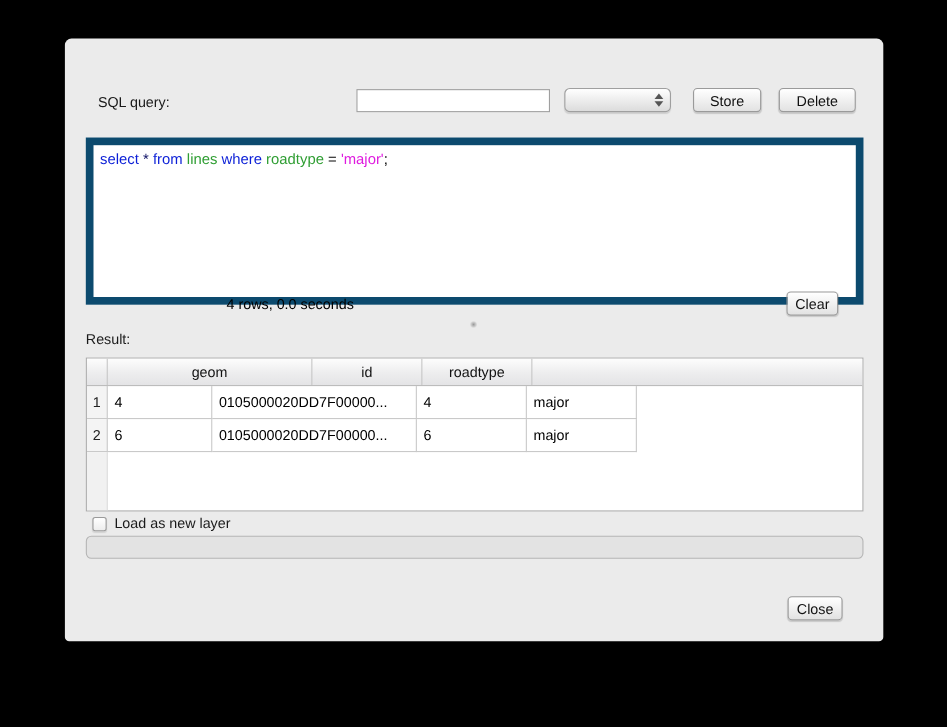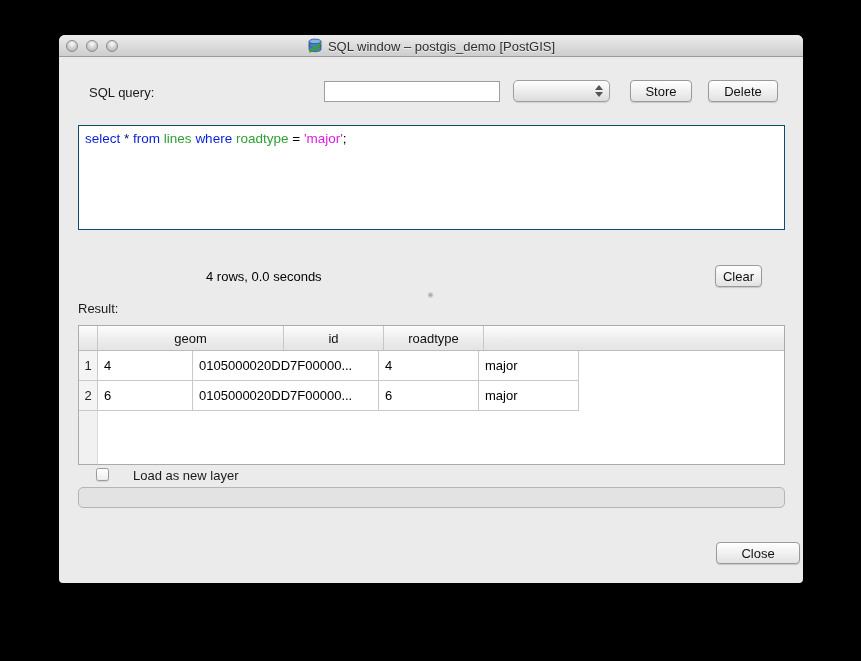--- a/index.html
+++ b/index.html
@@ -43,22 +43,22 @@
             border-top:5px solid #555; }
 
   
   .lbl-sqlquery { position:absolute; left:30px; top:50px; }
   .name-field { left:265px; top:46px; width:176px; }
   .preset-combo { left:454px; top:45px; width:97px; }
   .store-btn { left:571px; top:45px; width:62px; }
   .delete-btn { left:649px; top:45px; width:70px; }
 
   
-  .editor { position:absolute; left:19px; top:90px; width:707px; height:105px;
-            background:#fff; border:1px solid #0c4a6e; padding:5px 6px; }
+  .editor { position:absolute; left:19px; top:90px; width:707px; height:152px;
+            background:#fff; border:7px solid #0c4a6e; padding:5px 6px; }
   .code-line { font-size:13.5px; }
   .code-line span { white-space:pre; }
 
   
   .execute-btn { left:29px; top:229px; width:105px; }
   .exec-status { position:absolute; left:147px; top:234px; color:#000; }
   .clear-btn { left:656px; top:230px; width:47px; }
   .screen-artifact { position:absolute; left:368px; top:257px; width:7px; height:6px;
                      background:radial-gradient(circle,#9a9a9a 0%,rgba(160,160,160,0) 75%); }
 
@@ -81,48 +81,32 @@
   .rowhead { width:19px; background:#f4f4f4; border-right:1px solid #c9c9c9;
              border-bottom:1px solid #c9c9c9; display:flex; align-items:center;
              justify-content:center; font-size:13px; color:#222; }
   .td { display:flex; align-items:center; padding-left:6px;
         border-right:1px solid #c9c9c9; border-bottom:1px solid #c9c9c9;
         font-size:13px; color:#000; overflow:hidden; }
   .td.c-id0 { width:95px; } .td.c-geom { width:186px; }
   .td.c-id { width:100px; } .td.c-roadtype { width:100px; }
 
   
-  .chk-row { position:absolute; left:25px; top:433px; display:flex; align-items:flex-start; gap:24px;margin-left:12px; }
+  .chk-row { position:absolute; left:25px; top:433px; display:flex; align-items:flex-end; gap:7px; }
   .checkbox { width:13px; height:13px; background:linear-gradient(#ffffff,#ededed);
               border:1px solid #9a9a9a; border-radius:2.5px; box-shadow:0 1px 1px rgba(0,0,0,.1); }
   .layer-name-field { position:absolute; left:19px; top:452px; width:707px; height:21px;
                       background:#e3e3e3; border:1px solid #b5b5b5; border-radius:5px; }
-  .close-btn { left:657px; top:507px; width:84px; }
+  .close-btn { left:657px; top:507px; width:50px; }
 </style>
 </head>
 <body>
 
 <div class="window">
 
-  <div class="titlebar">
-    <span class="traffic t1"></span>
-    <span class="traffic t2"></span>
-    <span class="traffic t3"></span>
-    <div class="title-wrap">
-      <span class="title-icon">
-        <svg width="16" height="16" viewBox="0 0 16 16">
-          <path d="M2 3.4 v8 a6 2.3 0 0 0 12 0 v-8" fill="#4a7ec7" stroke="#27518f" stroke-width="0.8"></path>
-          <ellipse cx="8" cy="7.4" rx="6" ry="2.3" fill="none" stroke="#27518f" stroke-width="0.6"></ellipse>
-          <ellipse cx="8" cy="3.4" rx="6" ry="2.3" fill="#85b4e8" stroke="#27518f" stroke-width="0.8"></ellipse>
-          <path d="M3.2 13.6 L7.4 8.6 L9.4 11.8 L13 5.8" stroke="#3aa31f" stroke-width="2.1" fill="none" stroke-linecap="round" stroke-linejoin="round"></path>
-        </svg>
-      </span>
-      <span class="title-text">SQL window – postgis_demo [PostGIS]</span>
-    </div>
-  </div>
 
   <span class="lbl-sqlquery">SQL query:</span>
   <input class="textfield name-field" type="text" value="" style="">
   <div class="combobox preset-combo">
     <span></span>
     <span class="combo-arrows">
       <span class="arr-up"></span>
         <span class="arr-dn"></span>
     </span>
   </div>

